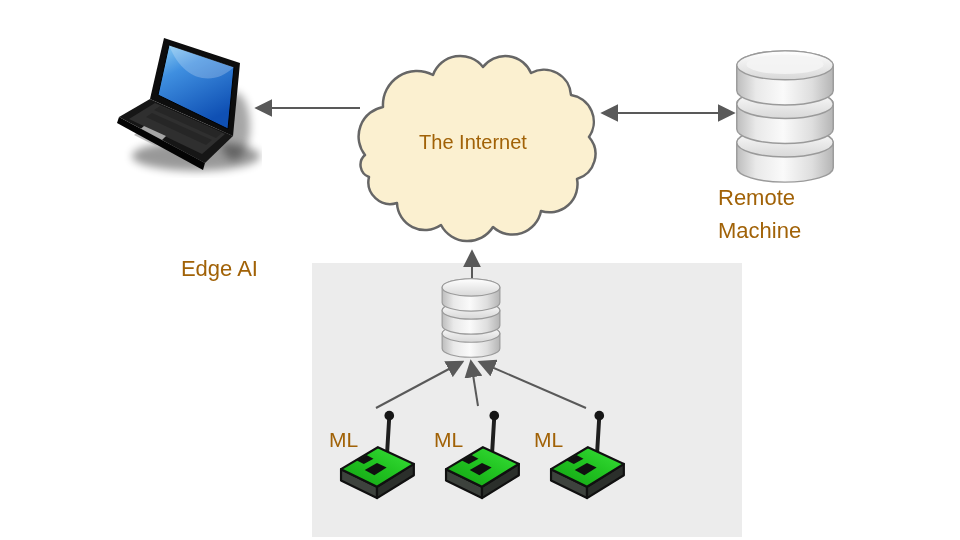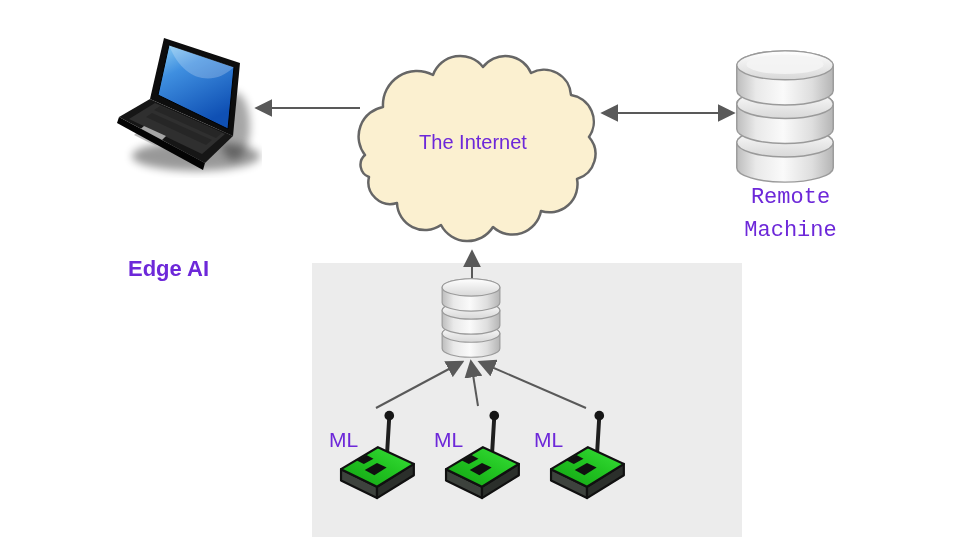--- a/index.html
+++ b/index.html
@@ -1,31 +1,31 @@
 <!DOCTYPE html>
 <html><head>
 <meta charset="utf-8">
 <style>
   html,body{margin:0;padding:0;background:#fff;}
   #canvas{
     position:relative;width:960px;height:540px;overflow:hidden;
     background:#ffffff;
     font-family:"Liberation Sans", sans-serif;
-    color:#6d28d9;
+    color:#a16207;
   }
   .abs{position:absolute;}
   #edge-box{
     left:312px;top:263px;width:430px;height:274px;
     background:#ECECEC;
   }
   #arrows{left:0;top:0;width:960px;height:540px;pointer-events:none;}
   .lbl{white-space:pre;line-height:1.25;}
   #lbl-internet{left:345px;top:130px;width:256px;text-align:center;font-size:20px;}
-  #lbl-edge-ai{left:128px;top:255px;width:130px;text-align:left;font-size:22px;font-weight:700;}
-  #lbl-remote{left:718px;top:181px;width:145px;text-align:center;font-size:22px;line-height:33px;font-family:Liberation Mono, monospace;}
+  #lbl-edge-ai{left:128px;top:255px;width:130px;text-align:right;font-size:22px;font-weight:400;}
+  #lbl-remote{left:718px;top:181px;width:145px;font-size:22px;line-height:33px;}
   #lbl-ml-db{left:521px;top:289px;font-size:20px;line-height:28px;}
   #lbl-edge-zone{left:618px;top:273px;font-size:20px;}
   .ml-tag{font-size:21px;width:42px;text-align:left;}
   #ml-tag-1{left:329px;top:427px;}
   #ml-tag-2{left:434px;top:427px;}
   #ml-tag-3{left:534px;top:427px;}
   #laptop{left:112px;top:36px;}
   #cloud{left:345px;top:45px;}
   #remote-db{left:727px;top:48px;}
   #ml-db{left:436px;top:277px;}

